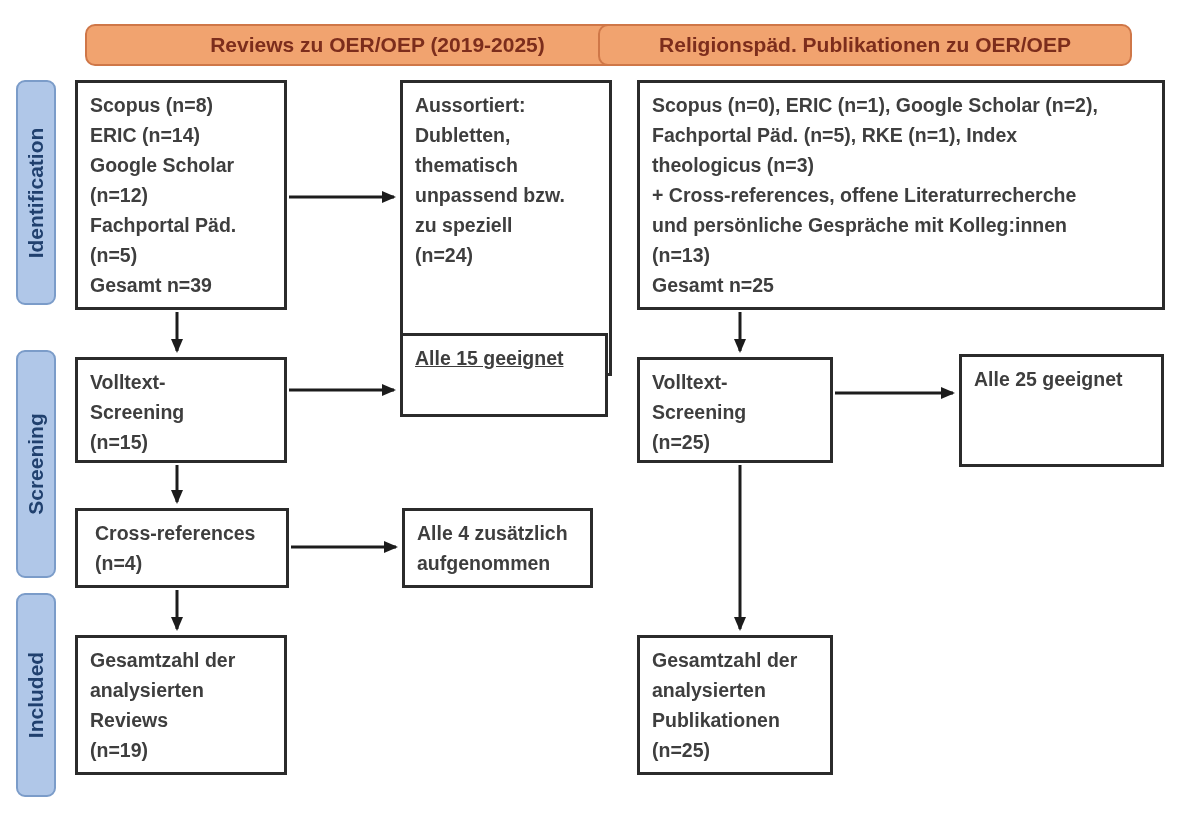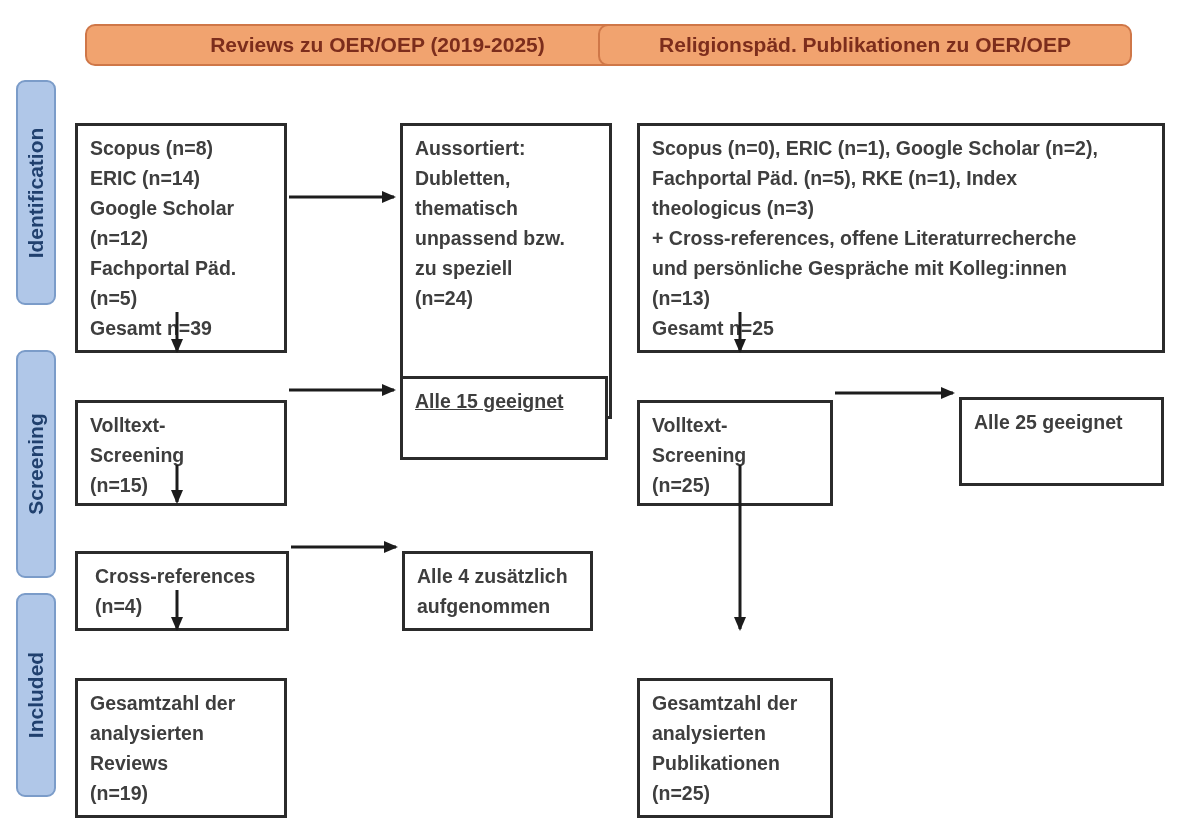--- a/index.html
+++ b/index.html
@@ -31,29 +31,29 @@
     transform:rotate(-90deg); white-space:nowrap;
     color:var(--stage-text); font-size:21px; font-weight:bold;
   }
   [data-name="stage-identification"]{top:80px; height:225px;}
   [data-name="stage-screening"]{top:350px; height:228px;}
   [data-name="stage-included"]{top:593px; height:204px;}
   .box{
     position:absolute; box-sizing:border-box; background:#ffffff;
     border:3px solid var(--box-border); color:var(--box-text);
     font-size:19.5px; font-weight:bold; line-height:30px;
-    padding:7px 12px; white-space:pre-line;margin-top:43px;
+    padding:7px 12px; white-space:pre-line;
   }
   [data-name="box-left-sources"]     {left:75px;  top:80px;  width:212px; height:230px;}
   [data-name="box-sorted-out"]       {left:400px; top:80px;  width:212px; height:296px;}
   [data-name="box-right-sources"]    {left:637px; top:80px;  width:528px; height:230px;}
   [data-name="box-fulltext-left"]    {left:75px;  top:357px; width:212px; height:106px;}
   [data-name="box-eligible-left"]    {left:400px; top:333px; width:208px; height:84px;text-decoration:underline;}
   [data-name="box-fulltext-right"]   {left:637px; top:357px; width:196px; height:106px;}
-  [data-name="box-eligible-right"]   {left:959px; top:354px; width:205px; height:89px;}
+  [data-name="box-eligible-right"]   {left:959px; top:354px; width:205px; height:113px;}
   [data-name="box-cross-references"] {left:75px;  top:508px; width:214px; height:80px;padding-left:17px;}
   [data-name="box-cross-included"]   {left:402px; top:508px; width:191px; height:80px;}
   [data-name="box-total-left"]       {left:75px;  top:635px; width:212px; height:140px;}
   [data-name="box-total-right"]      {left:637px; top:635px; width:196px; height:140px;}
   svg.arrows{position:absolute; left:0; top:0; pointer-events:none;}
   svg.arrows line{stroke:var(--arrow); stroke-width:3;}
   svg.arrows #ah path{fill:var(--arrow);}
 </style>
 </head>
 <body>

